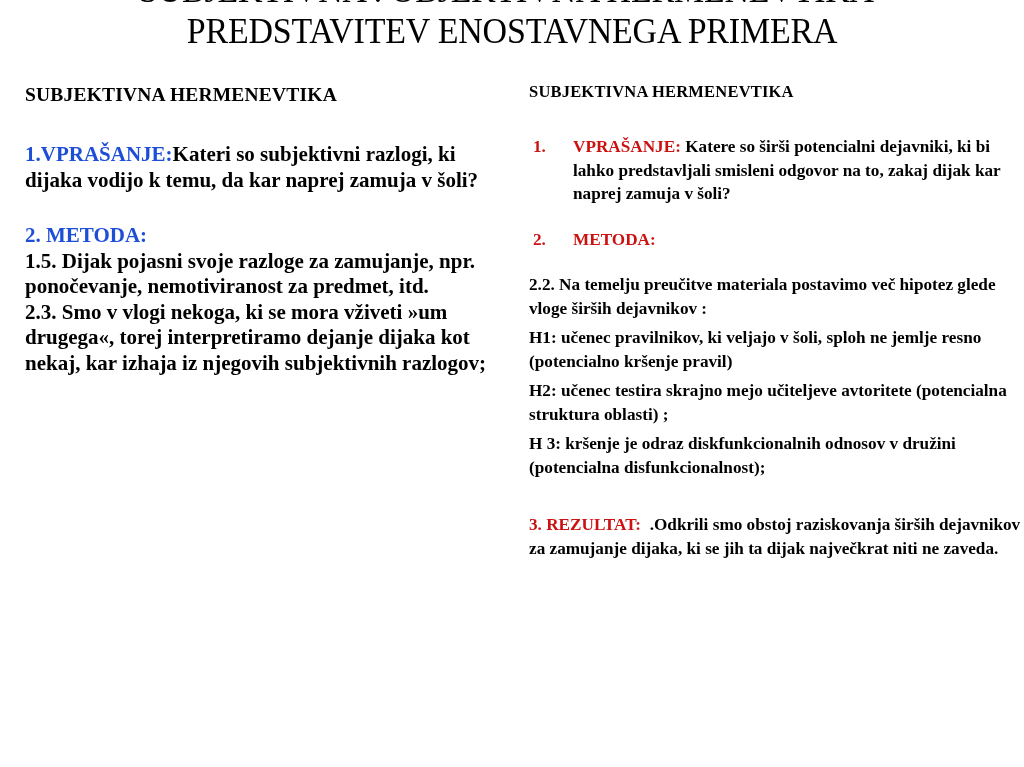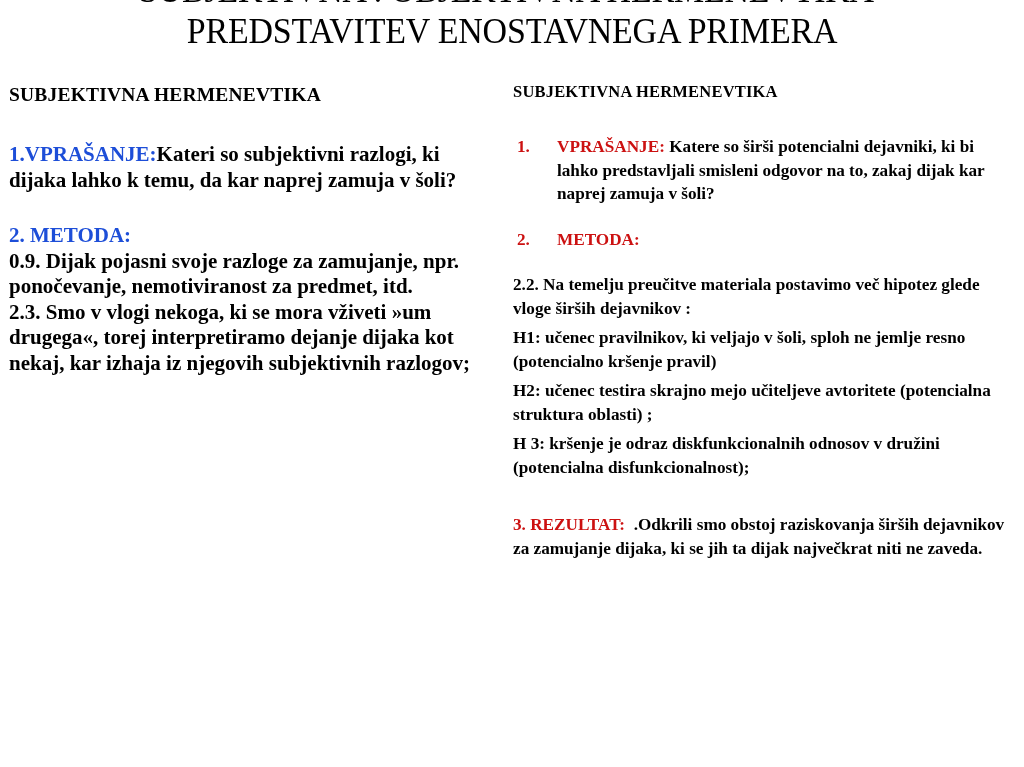--- a/index.html
+++ b/index.html
@@ -39,20 +39,21 @@
     top: 0;
     left: 0;
     width: 1024px;
     height: 767px;
   }
 
   .col {
     position: absolute;
     top: 0;
     box-sizing: border-box;
+    margin-left: 16px;
   }
 
   #col-left {
     left: 0;
     width: 506px;
     padding: 84px 14px 0 9px;
   }
 
   #col-right {
     left: 506px;
@@ -118,28 +119,28 @@
 PREDSTAVITEV ENOSTAVNEGA PRIMERA</div>
 
 <div id="columns">
 
   <div class="col" id="col-left">
 
     <div class="l-head">SUBJEKTIVNA HERMENEVTIKA</div>
 
     <div class="l-gap-big"></div>
 
-    <div class="l-para"><span class="red-bright">1.VPRAŠANJE:</span><span>Kateri so subjektivni razlogi, ki dijaka lahko k temu, da kar naprej zamuja v šoli?</span></div>
+    <div class="l-para"><span class="red-bright">1.VPRAŠANJE:</span><span>Kateri so subjektivni razlogi, ki dijaka vodijo k temu, da kar naprej zamuja v šoli?</span></div>
 
     <div class="l-gap-mid"></div>
 
     <div class="l-para red-bright">2. METODA:</div>
 
 
-    <div class="l-para">0.9.  Dijak pojasni svoje razloge za zamujanje, npr. ponočevanje, nemotiviranost za predmet, itd.</div>
+    <div class="l-para">1.5.  Dijak pojasni svoje razloge za zamujanje, npr. ponočevanje, nemotiviranost za predmet, itd.</div>
 
     <div class="l-para">2.3. Smo v vlogi nekoga, ki se mora vživeti  »um drugega«, torej interpretiramo  dejanje dijaka kot nekaj, kar izhaja iz njegovih subjektivnih razlogov;</div>
 
     <div class="l-gap-mid"></div>
 
 
   </div>
 
   <div class="col" id="col-right">
 

